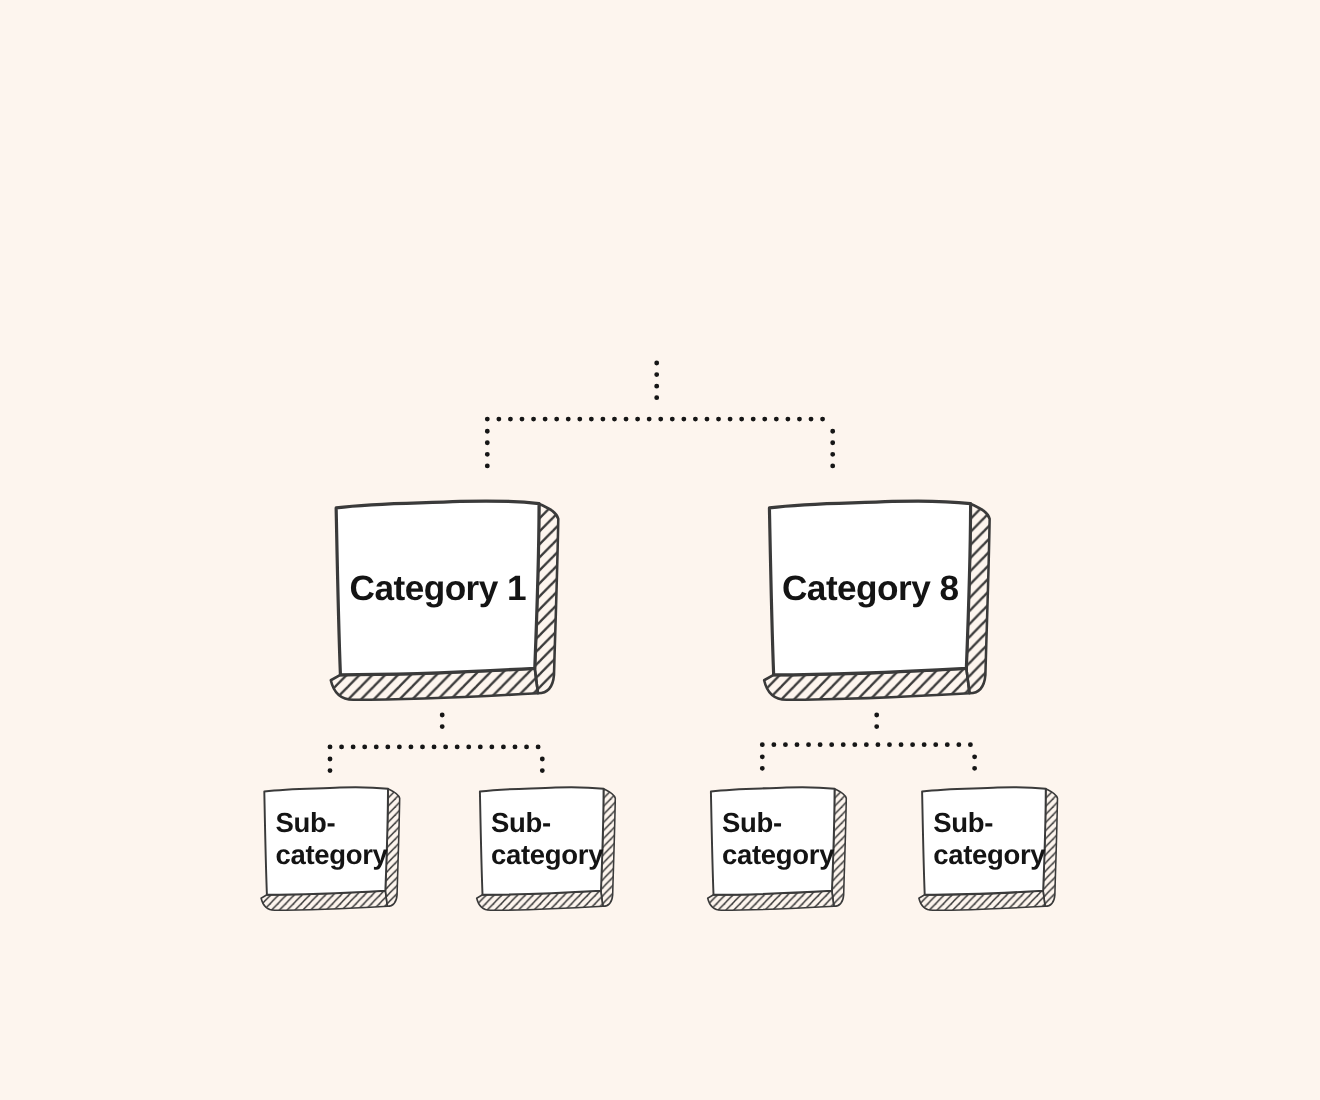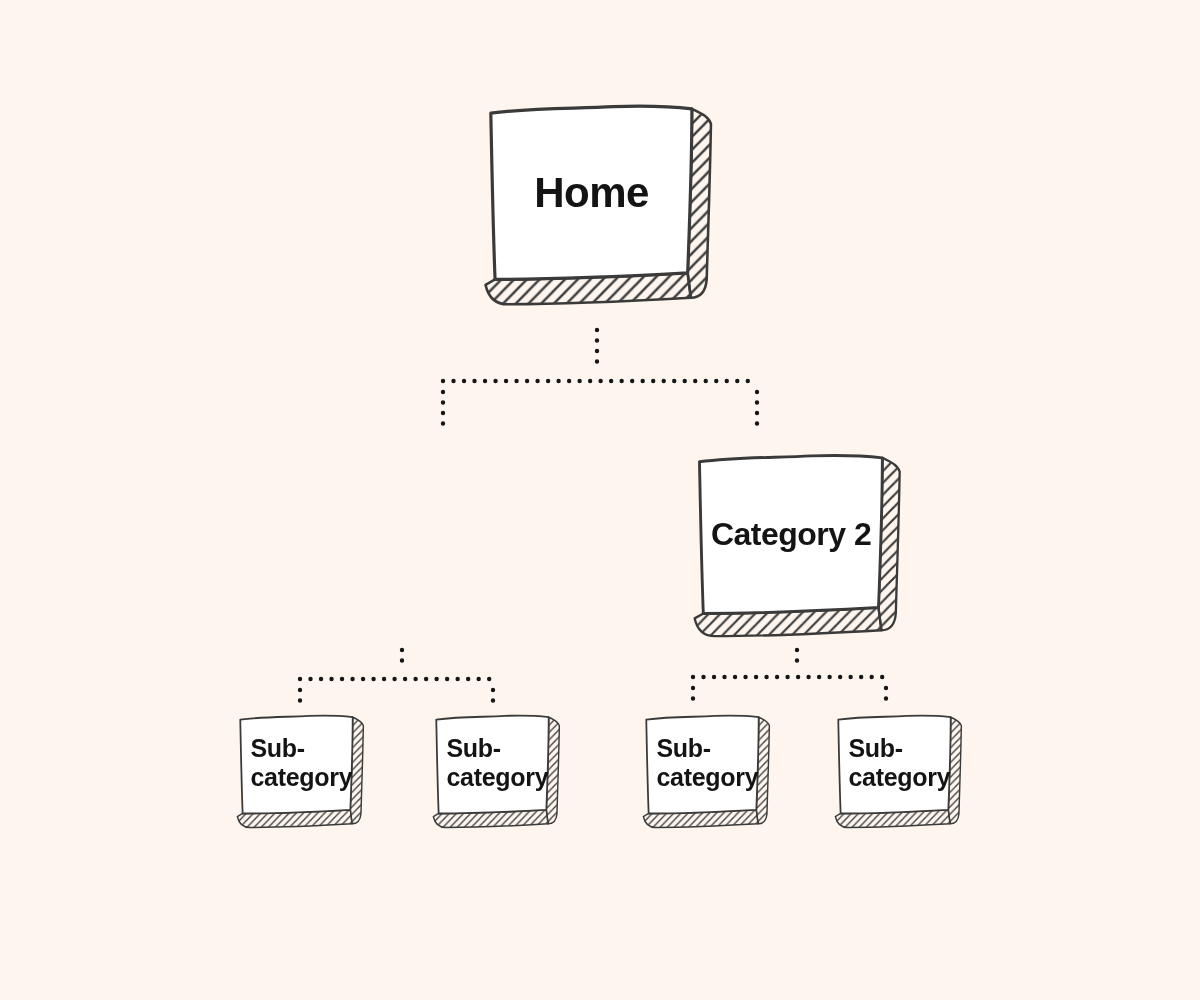--- a/index.html
+++ b/index.html
@@ -81,37 +81,37 @@
 </svg>
 
 <div class="canvas">
 
   <svg class="connectors" viewBox="0 0 1200 1000">
     <path d="M597,330 L597,366 M443,381 L757,381 M443,392 L443,433 M757,392 L757,433" fill="none" stroke="#161616" stroke-width="4.4" stroke-dasharray="0.01 10.5" stroke-linecap="round"></path>
     <path d="M402,650 L402,669 M300,679 L493,679 M300,690 L300,703 M493,690 L493,703" fill="none" stroke="#161616" stroke-width="4.4" stroke-dasharray="0.01 10.5" stroke-linecap="round"></path>
     <path d="M797,650 L797,668 M693,677 L886,677 M693,688 L693,701 M886,688 L886,701" fill="none" stroke="#161616" stroke-width="4.4" stroke-dasharray="0.01 10.5" stroke-linecap="round"></path>
   </svg>
 
-  <div class="node node-home">
+
+  <div class="node node-category node-cat1">
     <svg class="box-art" viewBox="0 0 240 200" preserveAspectRatio="none">
       <path d="M204,10 C212,14 220,17 222,24 C221,80 219,130 218,168 C217,180 211,185 203,185 L200,162 C202,112 204,62 204,10 Z" fill="url(#hatch)" stroke="#3a3a3a" stroke-width="2.4" stroke-linejoin="round"></path>
       <path d="M18,168 C75,168 145,165 200,162 L203,185 C150,188 70,191 30,191 C19,191 12,186 9,173 Z" fill="url(#hatch)" stroke="#3a3a3a" stroke-width="2.4" stroke-linejoin="round"></path>
       <path d="M14,14 C55,9 95,10 130,8 C160,7 186,8 204,10 C204,62 202,112 200,162 C145,165 75,168 18,168 C16,118 15,62 14,14 Z" fill="#ffffff" stroke="#3a3a3a" stroke-width="3" stroke-linejoin="round"></path>
     </svg>
-    <div class="label">Home</div>
+    <div class="label">Category 1</div>
   </div>
-
 
   <div class="node node-category node-cat2">
     <svg class="box-art" viewBox="0 0 240 200" preserveAspectRatio="none">
       <path d="M204,10 C212,14 220,17 222,24 C221,80 219,130 218,168 C217,180 211,185 203,185 L200,162 C202,112 204,62 204,10 Z" fill="url(#hatch)" stroke="#3a3a3a" stroke-width="2.4" stroke-linejoin="round"></path>
       <path d="M18,168 C75,168 145,165 200,162 L203,185 C150,188 70,191 30,191 C19,191 12,186 9,173 Z" fill="url(#hatch)" stroke="#3a3a3a" stroke-width="2.4" stroke-linejoin="round"></path>
       <path d="M14,14 C55,9 95,10 130,8 C160,7 186,8 204,10 C204,62 202,112 200,162 C145,165 75,168 18,168 C16,118 15,62 14,14 Z" fill="#ffffff" stroke="#3a3a3a" stroke-width="3" stroke-linejoin="round"></path>
     </svg>
-    <div class="label">Category 2</div>
+    <div class="label">Category 8</div>
   </div>
 
   <div class="node node-sub node-sub1">
     <svg class="box-art" viewBox="0 0 240 200" preserveAspectRatio="none">
       <path d="M204,10 C212,14 220,17 222,24 C221,80 219,130 218,168 C217,180 211,185 203,185 L200,162 C202,112 204,62 204,10 Z" fill="url(#hatch)" stroke="#3a3a3a" stroke-width="2.4" stroke-linejoin="round"></path>
       <path d="M18,168 C75,168 145,165 200,162 L203,185 C150,188 70,191 30,191 C19,191 12,186 9,173 Z" fill="url(#hatch)" stroke="#3a3a3a" stroke-width="2.4" stroke-linejoin="round"></path>
       <path d="M14,14 C55,9 95,10 130,8 C160,7 186,8 204,10 C204,62 202,112 200,162 C145,165 75,168 18,168 C16,118 15,62 14,14 Z" fill="#ffffff" stroke="#3a3a3a" stroke-width="3" stroke-linejoin="round"></path>
     </svg>
     <div class="label">
       <span>

